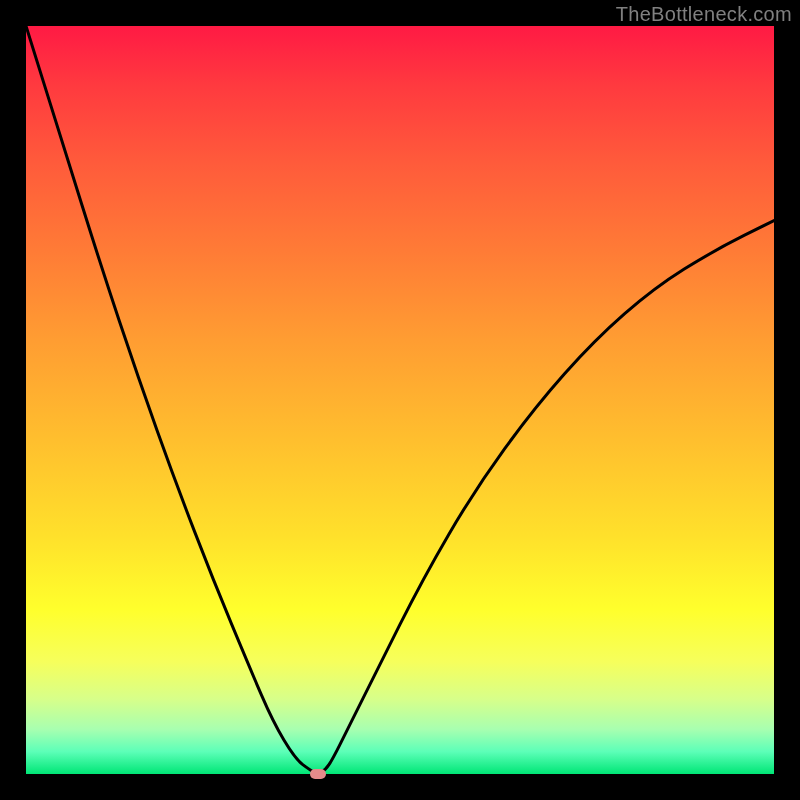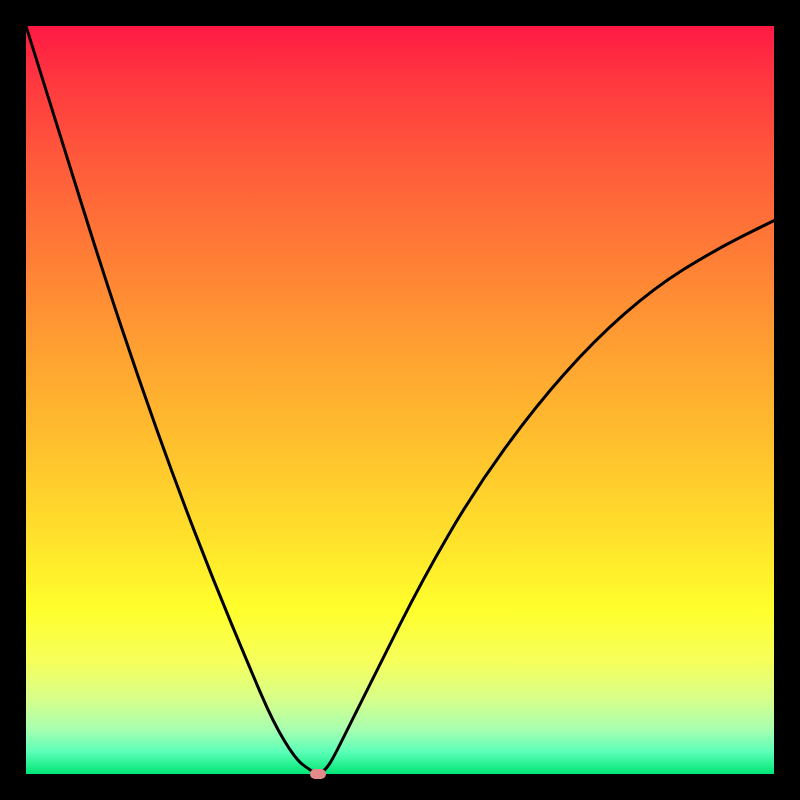--- a/index.html
+++ b/index.html
@@ -63,19 +63,20 @@
     font-size: 20px;
     font-weight: 400;
     letter-spacing: 0.3px;
     font-family: Arial, Helvetica, sans-serif;
   }
 </style>
 </head>
 <body>
 
 <div class="frame">
+  <div class="watermark">TheBottleneck.com</div>
   <div class="plot-area">
     <svg class="curve" viewBox="0 0 748 748" preserveAspectRatio="none">
       <path id="curve-path" fill="none" stroke="#000" stroke-width="3" stroke-linecap="round" stroke-linejoin="round" d="M 0.00 0.00 Q 0.00 0.00 18.70 59.84 Q 37.40 119.68 56.10 179.52 Q 74.80 239.36 93.50 295.46 Q 112.20 351.56 130.90 403.92 Q 149.60 456.28 168.30 504.90 Q 187.00 553.52 205.70 598.40 Q 224.40 643.28 235.62 669.46 Q 246.84 695.64 258.06 714.34 Q 269.28 733.04 276.76 738.65 Q 284.24 744.26 287.98 746.13 Q 291.72 748.00 295.46 746.13 Q 299.20 744.26 302.94 738.65 Q 306.68 733.04 314.16 718.08 Q 321.64 703.12 336.60 673.20 Q 351.56 643.28 374.00 598.40 Q 396.44 553.52 422.62 508.64 Q 448.80 463.76 478.72 422.62 Q 508.64 381.48 538.56 347.82 Q 568.48 314.16 598.40 287.98 Q 628.32 261.80 658.24 243.10 Q 688.16 224.40 718.08 209.44 T 748.00 194.48"></path>
     </svg>
     <div id="marker" class="pink-dot" style="left: 291.72px; top: 748px;"></div>
   </div>
 </div>
 
 </body></html>

